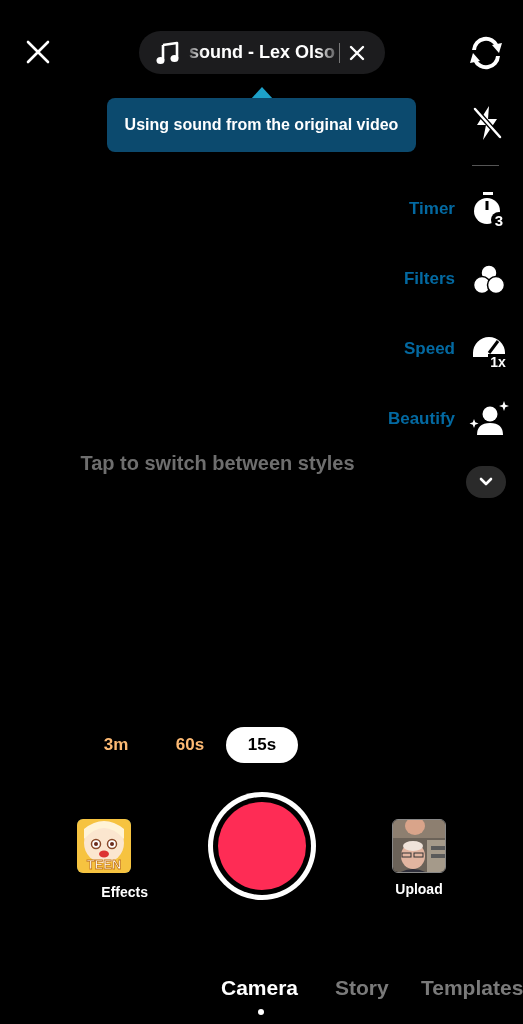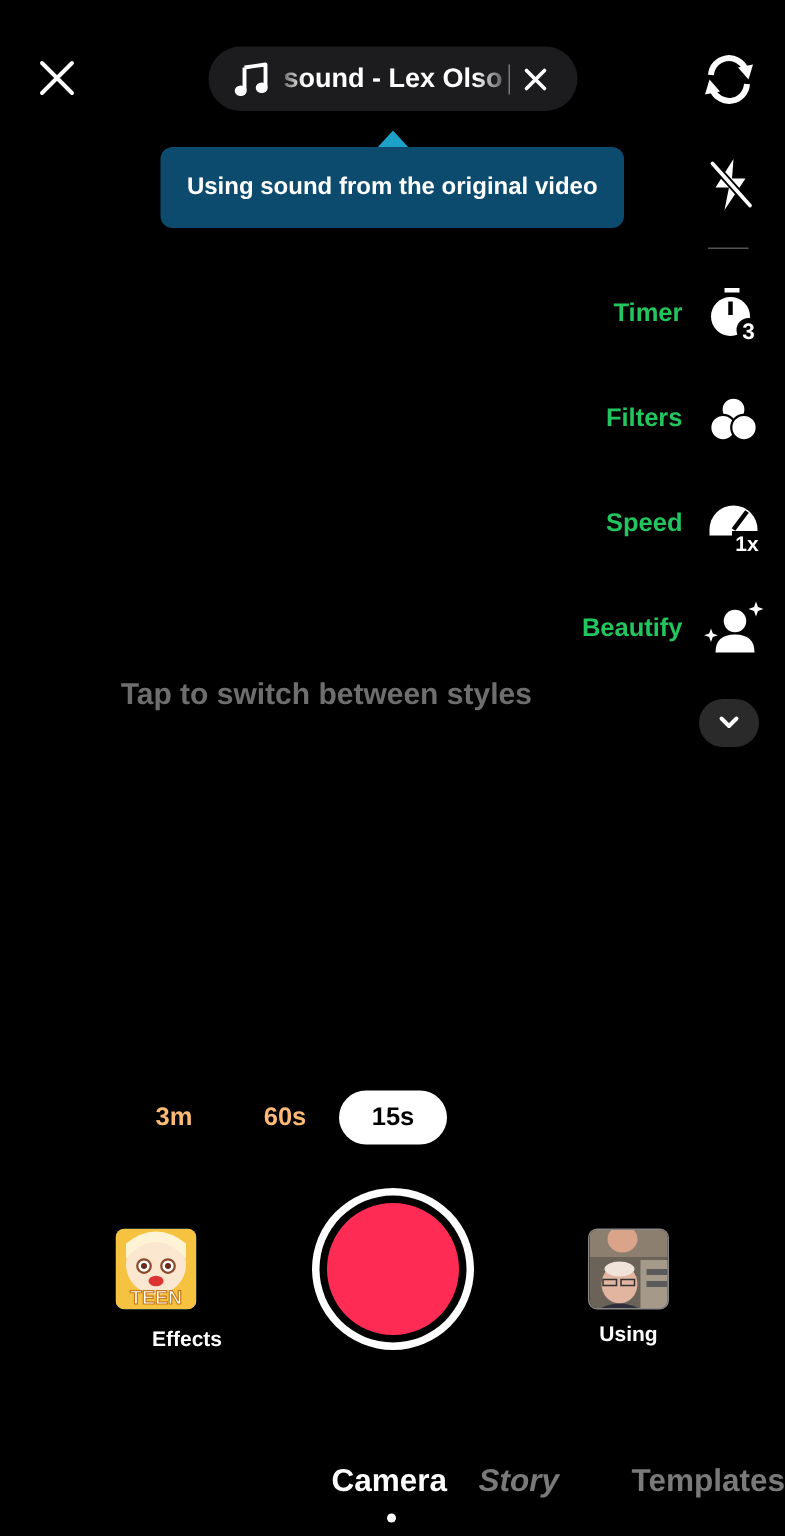--- a/index.html
+++ b/index.html
@@ -10,21 +10,21 @@
   .sound-pill .note{width:26px;height:26px;margin-right:8px;}
   .sound-pill .sound-text{font-size:18px;font-weight:bold;color:#fff;white-space:nowrap;overflow:hidden;width:146px;-webkit-mask-image:linear-gradient(to right,rgba(0,0,0,.35) 0,#000 14px,#000 128px,rgba(0,0,0,.3) 146px);mask-image:linear-gradient(to right,rgba(0,0,0,.35) 0,#000 14px,#000 128px,rgba(0,0,0,.3) 146px);}
   .sound-pill .sep{width:1px;height:20px;background:#777;margin:0 8px 0 4px;}
   .sound-pill .x{width:18px;height:18px;}
   .tooltip{left:107px;top:98px;width:309px;height:54px;border-radius:8px;background:#0c4a6e;display:flex;align-items:center;justify-content:center;font-size:16px;font-weight:bold;color:#fff;}
   .tooltip-arrow{left:251px;top:87px;width:0;height:0;border-left:11px solid transparent;border-right:11px solid transparent;border-bottom:12px solid #1da1c9;}
   .flip{left:465px;top:32px;width:42px;height:42px;}
   .flash{left:470px;top:104px;width:34px;height:38px;}
   .divider{left:472px;top:165px;width:27px;height:1px;background:#555;}
   .tool{right:14px;height:44px;display:flex;align-items:center;}
-  .tool .lbl{font-size:17px;font-weight:bold;margin-right:14px;color:#22c55e;}
+  .tool .lbl{font-size:17px;font-weight:bold;margin-right:14px;color:#0369a1;}
   .tool .ic{width:40px;height:40px;}
   .more{left:466px;top:466px;width:40px;height:32px;border-radius:16px;background:#2a2a2a;display:flex;align-items:center;justify-content:center;}
   .hint{left:0;width:435px;top:452px;text-align:center;font-size:20px;font-weight:bold;color:#6e6e6e;}
   .durations{top:727px;left:0;width:523px;height:36px;}
   .dur{position:absolute;top:0;height:36px;line-height:36px;font-size:17px;font-weight:bold;text-align:center;color:#fdba74;}
   .dur.sel{background:#fff;color:#000;border-radius:18px;}
   .record{left:208px;top:792px;width:108px;height:108px;border-radius:50%;background:#fff;}
   .record .ring{position:absolute;left:5px;top:5px;width:98px;height:98px;border-radius:50%;background:#000;}
   .record .core{position:absolute;left:10px;top:10px;width:88px;height:88px;border-radius:50%;background:#fe2c55;}
   .effects-thumb{left:77px;top:819px;width:54px;height:54px;border-radius:6px;overflow:hidden;background:#0c4a6e;}
@@ -163,20 +163,20 @@
     <rect x="34" y="20" width="20" height="34" fill="#a59a8a"></rect>
     <rect x="38" y="26" width="14" height="4" fill="#5a5a5a"></rect>
     <rect x="38" y="34" width="14" height="4" fill="#5a5a5a"></rect>
     <ellipse cx="20" cy="36" rx="12" ry="13" fill="#e2b5a0"></ellipse>
     <ellipse cx="20" cy="26" rx="10" ry="5" fill="#efe3da"></ellipse>
     <rect x="9" y="33" width="9" height="4" fill="none" stroke="#333" stroke-width="1"></rect>
     <rect x="21" y="33" width="9" height="4" fill="none" stroke="#333" stroke-width="1"></rect>
     <path d="M4 54 Q20 44 36 54 Z" fill="#2e2e3a"></path>
   </svg>
 </div>
-<div class="abs upload-lbl">Using</div>
+<div class="abs upload-lbl">Upload</div>
 
 <div class="abs modes">
   <span class="mode active" style="left:221px;">Camera</span>
-  <span class="mode inactive" style="left:319px;font-style:italic;">Story</span>
+  <span class="mode inactive" style="left:335px;">Story</span>
   <span class="mode inactive" style="left:421px;">Templates</span>
 </div>
 <div class="abs mode-dot"></div>
 
 </body></html>

